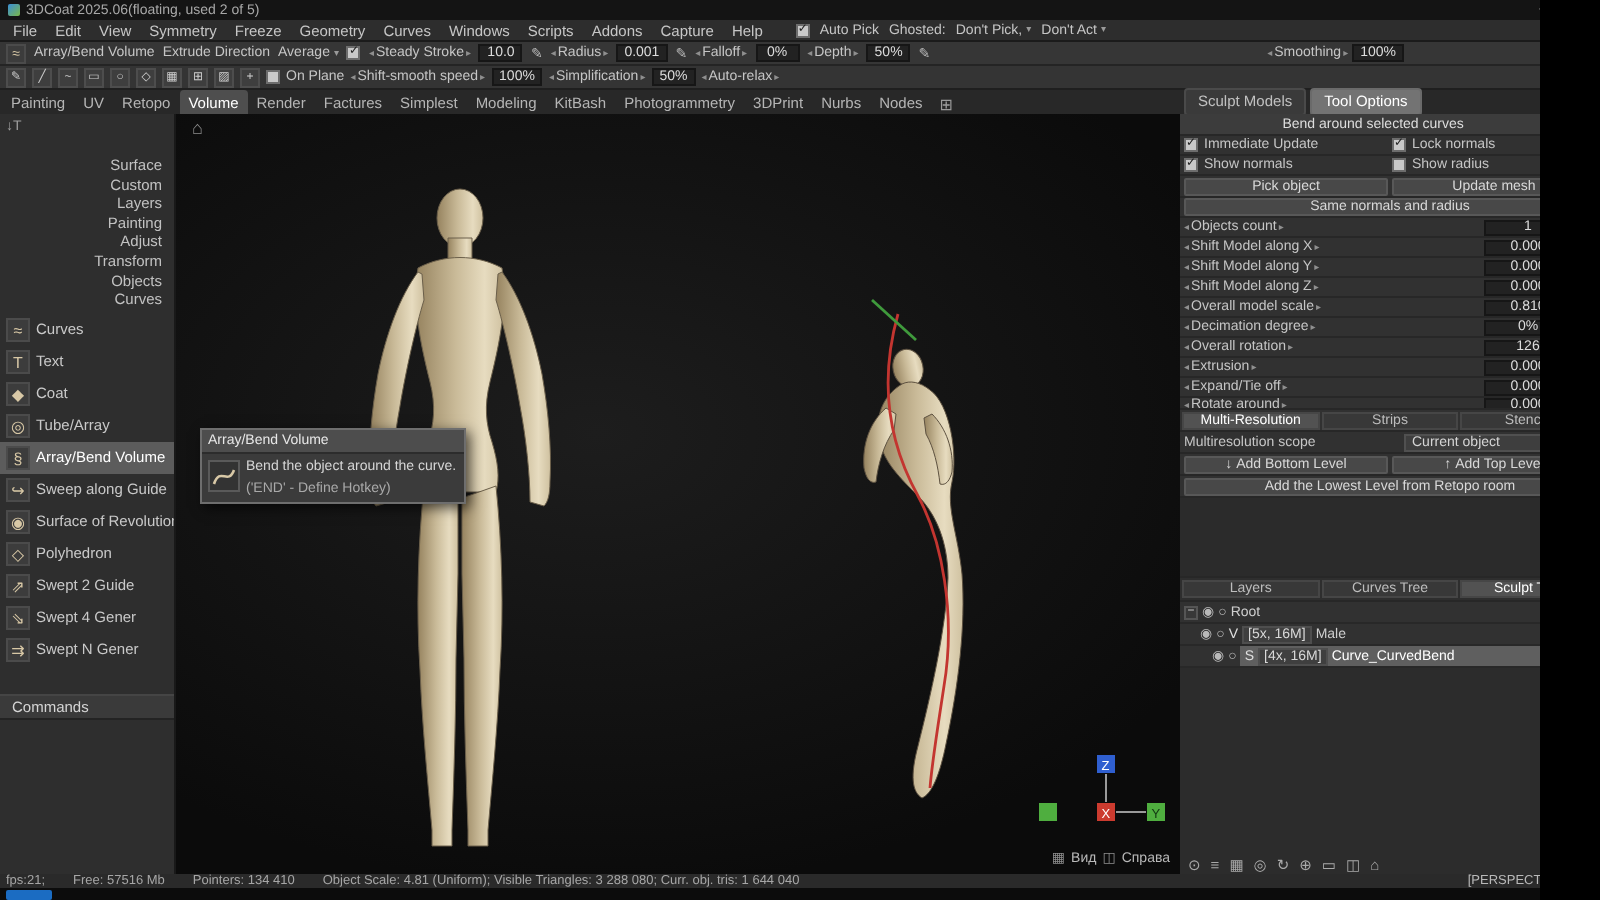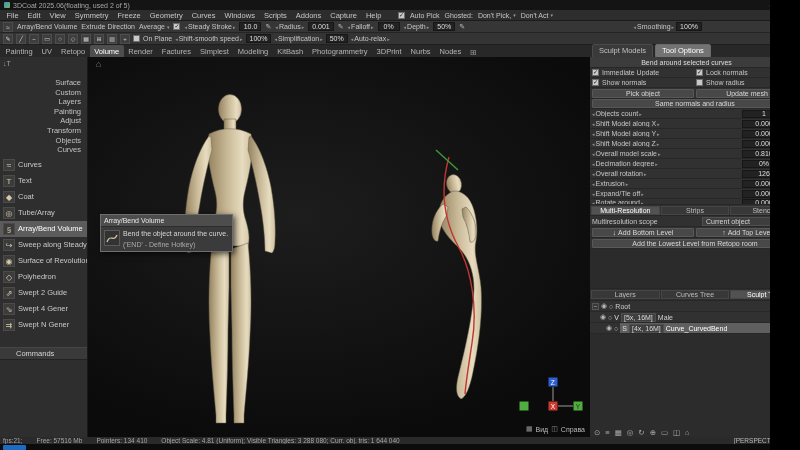--- a/index.html
+++ b/index.html
@@ -36,21 +36,21 @@
 .ptab{padding:1.5px 6px;background:#3a3a3a;border:1px solid #4a4a4a;color:#c0c0c0;border-radius:2px;white-space:nowrap}
 .ptab.active{background:#737373;color:#fff;border-color:#6a6a6a}
 
 .sidebar{position:absolute;left:0;top:57px;width:88px;height:380px;background:#2e2e2e;border-right:1px solid #191919;font-size:7.5px}
 .sideicons{height:13px;display:flex;align-items:center;padding:0 3px;color:#9f9f9f;font-size:7px}
 .sections{padding:8px 6px 2px 0}
 .sec{height:9.6px;text-align:right;color:#c2c2c2}
 .tool{height:16px;display:flex;align-items:center;gap:3px;padding-left:3px;color:#c9c9c9;white-space:nowrap;overflow:hidden}
 .tool.active{background:#5c5c5c;color:#fff}
 .ticn{width:12px;height:12px;background:#3c3c3c;border:1px solid #4b4b4b;color:#d8c8a6;font-size:8px;line-height:11px;text-align:center;flex:none}
-.shdr{height:13px;display:flex;align-items:center;gap:3px;background:#3a3a3a;border-top:1px solid #454545;border-bottom:1px solid #232323;padding-left:16px;color:#d5d5d5;margin-top:14px}
+.shdr{height:13px;display:flex;align-items:center;gap:3px;background:#3a3a3a;border-top:1px solid #454545;border-bottom:1px solid #232323;padding-left:6px;color:#d5d5d5;margin-top:14px}
 
 .viewport{position:absolute;left:88px;top:57px;width:502px;height:380px;overflow:hidden;
   background:radial-gradient(ellipse 70% 60% at 42% 42%,#1d1d1d 0%,#131313 55%,#0b0b0b 100%)}
 .vhome{position:absolute;left:8px;top:2px;color:#8d8d8d;font-size:9px}
 .vsvg{position:absolute;left:0;top:0}
 .tooltip{position:absolute;left:12px;top:157px;width:133px;background:#3b3b3b;border:1px solid #6e6e6e;box-shadow:2px 2px 6px rgba(0,0,0,.65);font-size:7px}
 .tthdr{background:#4d4d4d;padding:2px 3px;color:#e8e8e8;border-bottom:1px solid #2c2c2c}
 .ttbody{padding:3px;display:flex;gap:3px}
 .tticon{width:16px;height:16px;flex:none;border:1px solid #5a5a5a;background:#333}
 .tttext{color:#d6d6d6;line-height:1.25}
@@ -247,21 +247,21 @@
     <div class="tool">
         <span class="ticn">◎</span>
         <span>Tube/Array</span>
       </div>
     <div class="tool active">
         <span class="ticn">§</span>
         <span>Array/Bend Volume</span>
       </div>
     <div class="tool">
         <span class="ticn">↪</span>
-        <span>Sweep along Steady</span>
+        <span>Sweep along Guide</span>
       </div>
     <div class="tool">
         <span class="ticn">◉</span>
         <span>Surface of Revolution</span>
       </div>
     <div class="tool">
         <span class="ticn">◇</span>
         <span>Polyhedron</span>
       </div>
     <div class="tool">

